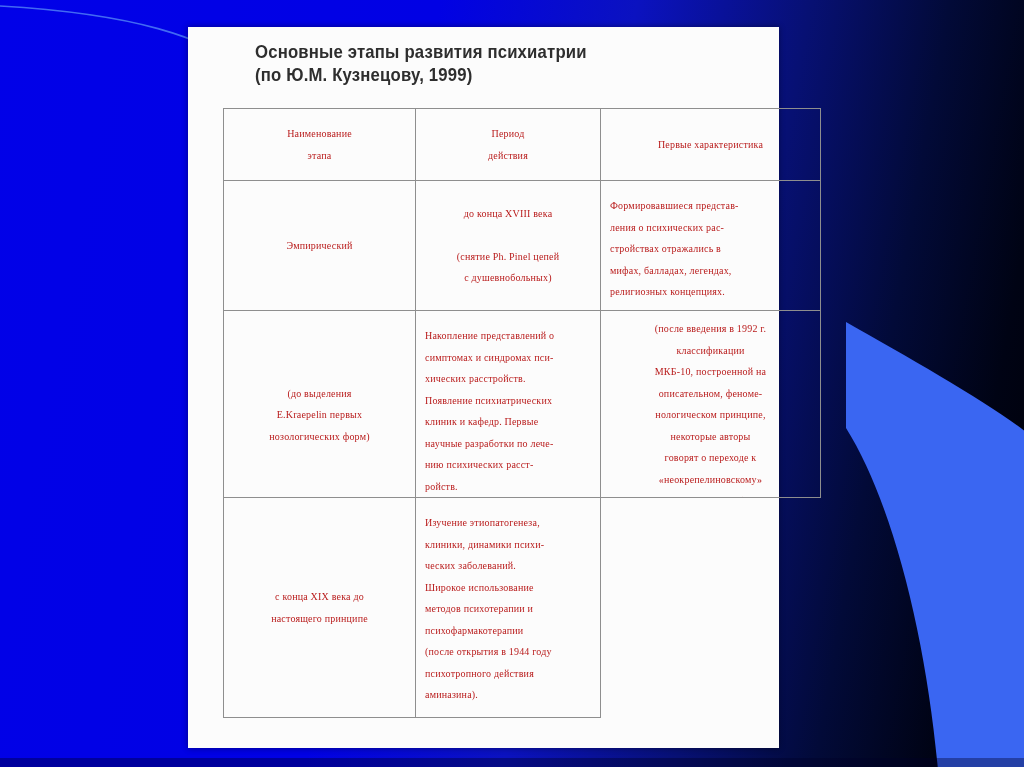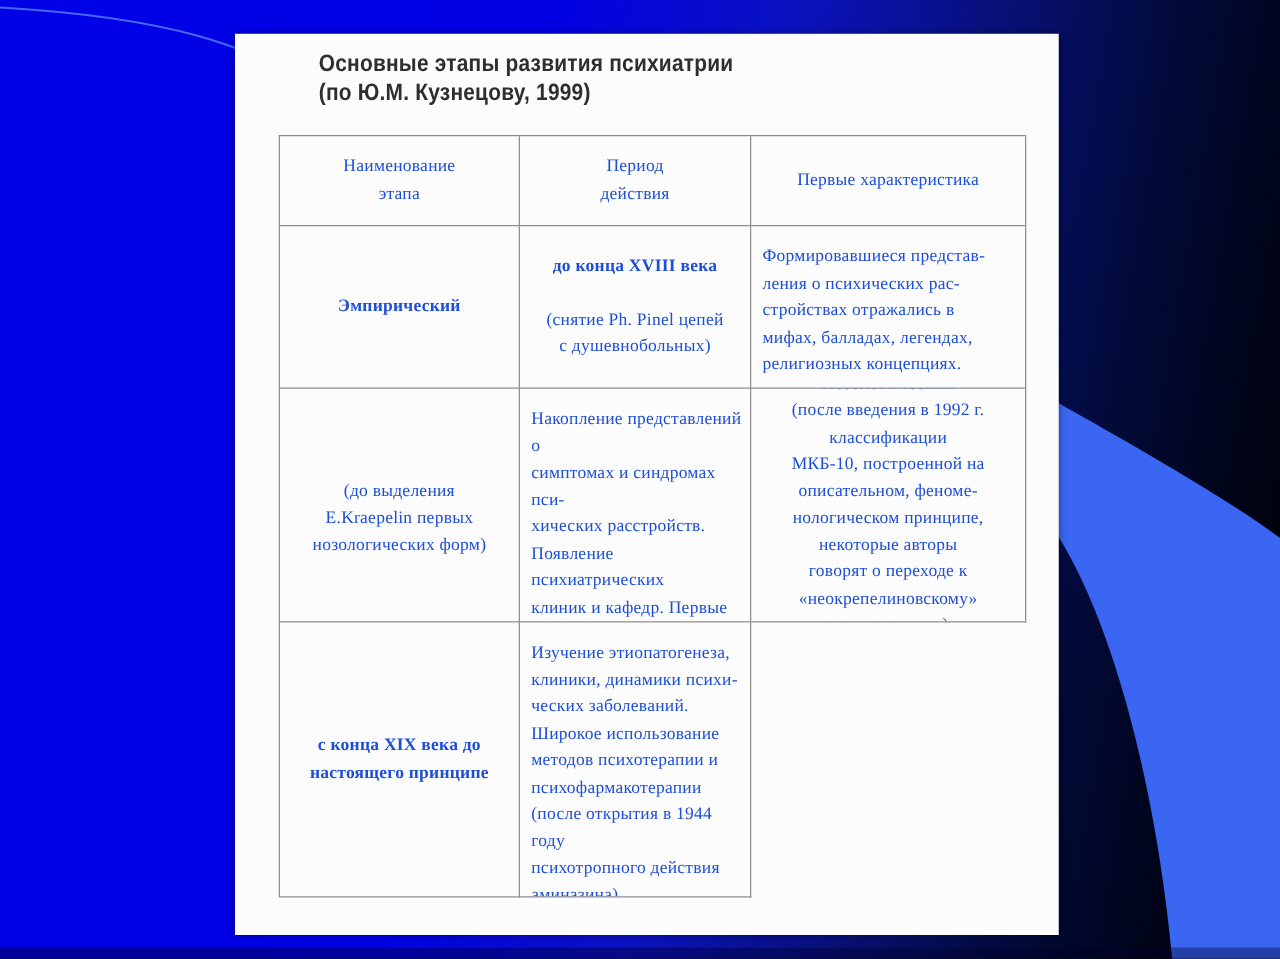--- a/index.html
+++ b/index.html
@@ -14,56 +14,56 @@
       #0101e8 0%, #0101e4 38%, #0b12c0 55%, #071073 70%,
       #020a38 82%, #000314 92%, #000006 100%);
   }
   .bg-svg{position:absolute;inset:0;width:1024px;height:767px;}
   .bottom-band{
     position:absolute;left:0;right:0;bottom:0;height:9px;
     background:rgba(0,0,40,0.38);
   }
   
   .panel{
-    position:absolute;left:188px;top:27px;width:659px;height:721px;
+    position:absolute;left:188px;top:27px;width:591px;height:721px;
     background:#fcfcfc;box-shadow:0 0 6px rgba(0,0,10,0.45);
   }
   .slide-title{
     position:absolute;left:67px;top:13px;
     font-family:"Liberation Sans","DejaVu Sans",sans-serif;
     font-weight:bold;color:#2e2e2e;font-size:19px;line-height:23px;
     transform:scaleX(0.88);transform-origin:left top;
     white-space:pre-line;letter-spacing:0.2px;
   }
   
   .grid{
     position:absolute;left:35px;top:81px;
     display:grid;
     grid-template-columns:192px 185px 220px;
     grid-template-rows:72px 130px 187px 220px;
     border-top:1px solid #8e8e8e;border-left:1px solid #8e8e8e;
-    color:#1d4ed8;font-size:14px;line-height:21.5px;letter-spacing:0.2px;
+    color:#b91c1c;font-size:10px;line-height:21.5px;letter-spacing:0.2px;
   }
   .cell{
     border-right:1px solid #8e8e8e;border-bottom:1px solid #8e8e8e;
     box-sizing:border-box;overflow:hidden;
   }
   .cell.center{
     display:flex;flex-direction:column;justify-content:center;align-items:center;
     text-align:center;padding:2px 4px;
   }
   .cell.left{
     text-align:left;padding:14px 4px 4px 9px;
   }
   .cell.head{
     display:flex;flex-direction:column;justify-content:center;align-items:center;
     text-align:center;
   }
   .part{white-space:pre-line;}
-  .part.bold{font-weight:bold;}
+  .part.bold{font-weight:normal;}
 </style>
 </head>
 <body>
 
 <div class="stage">
 
   <div class="bg"></div>
 
   <svg class="bg-svg" viewBox="0 0 1024 767" aria-hidden="true">
 

